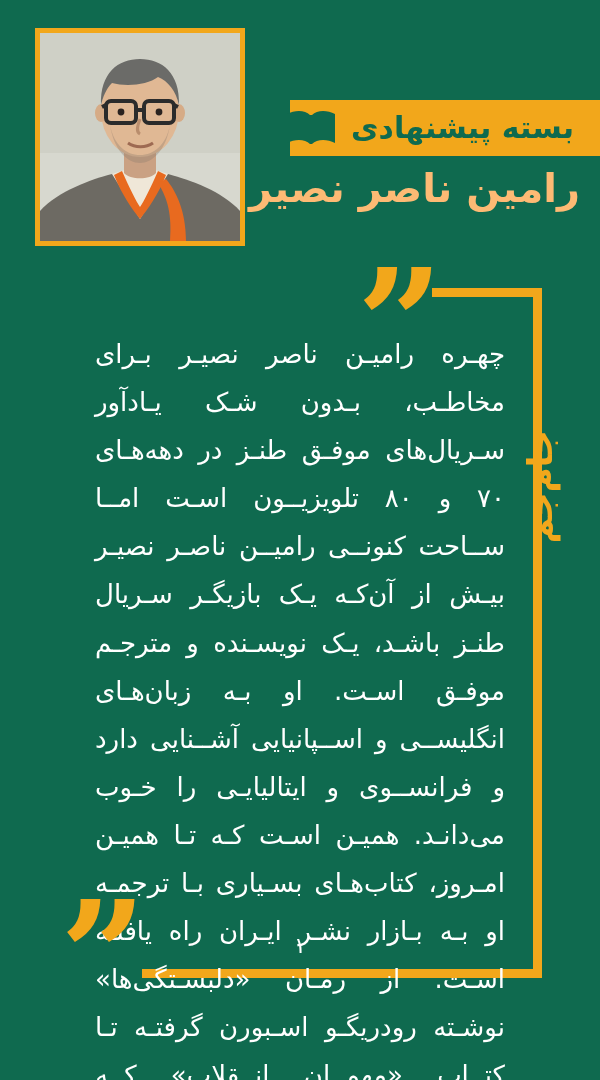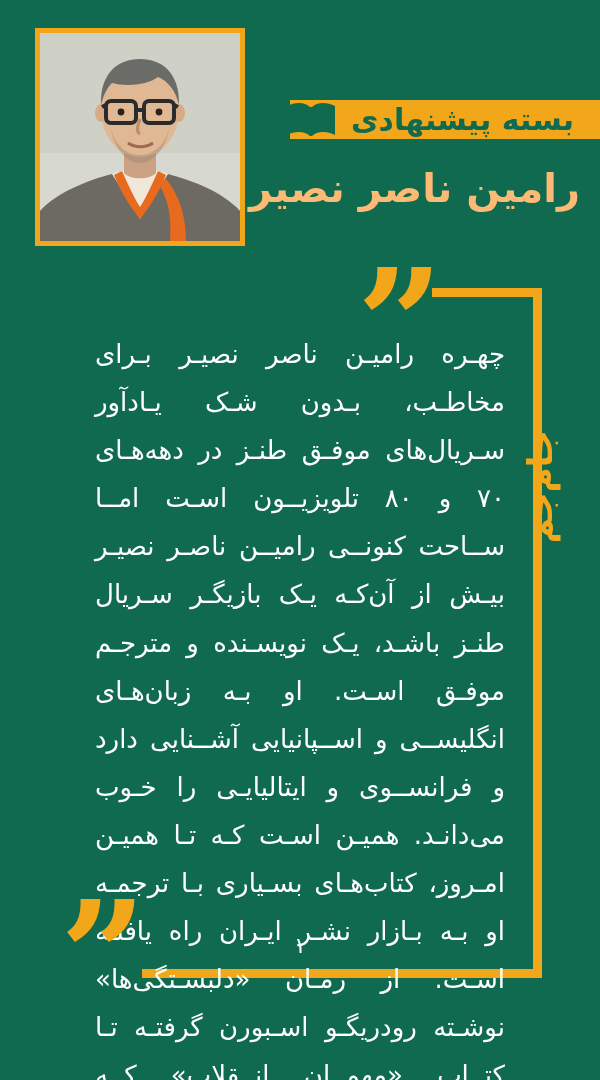--- a/index.html
+++ b/index.html
@@ -20,21 +20,21 @@
   .top {
     position: relative;
     height: 270px;
   }
 
   .badge {
     position: absolute;
     top: 100px;
     right: 0;
     left: 290px;
-    height: 39px;
+    height: 56px;
     background: #f2a71b;
     display: flex;
     align-items: center;
     justify-content: flex-start;
     padding-right: 26px;
     padding-left: 12px;
     box-sizing: border-box;
     gap: 14px;
   }
   .badge-text {

